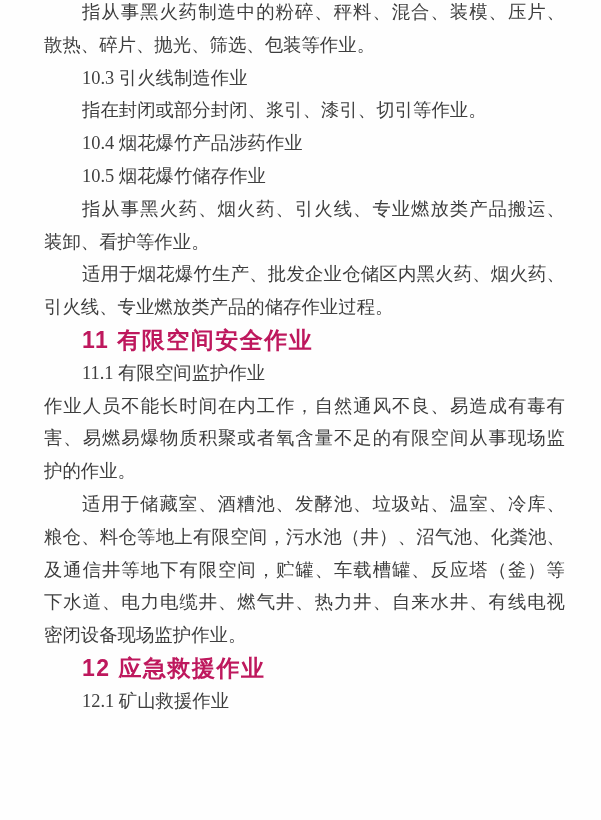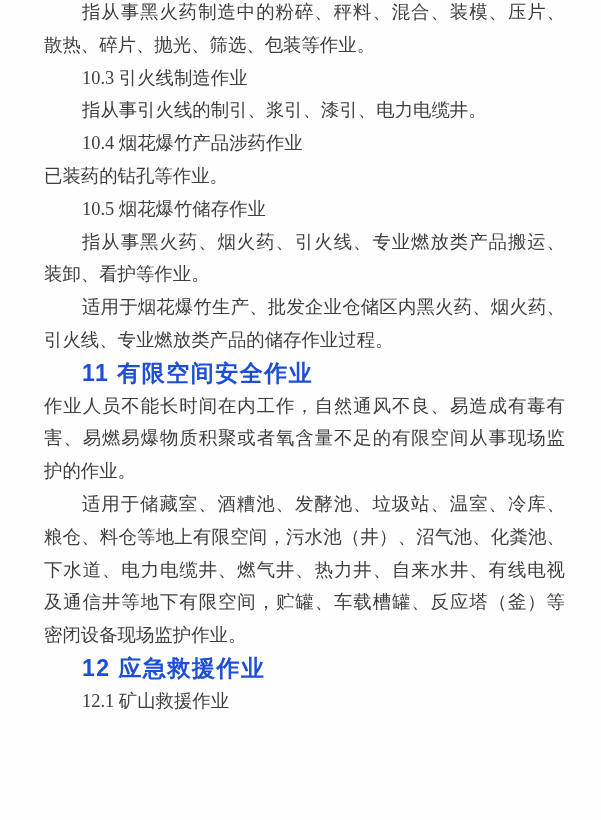--- a/index.html
+++ b/index.html
@@ -42,70 +42,72 @@
     text-align-last: justify;
   }
   .line.first {
     text-indent: 38px;
   }
   .line.heading-line {
     font-family: "Liberation Sans", "DejaVu Sans", sans-serif;
     font-weight: 700;
     font-size: 23px;
     letter-spacing: 1.5px;
-    color: #1d4ed8;
+    color: #be185d;
     text-align: left;
     text-align-last: left;
   }
 </style>
 </head>
 <body>
 
 <div class="page">
   <div class="content">
       <div class="para">
         <div class="line first stretch">指从事黑火药制造中的粉碎、秤料、混合、装模、压片、</div>
         <div class="line">散热、碎片、抛光、筛选、包装等作业。</div>
       </div>
       <div class="para">
         <div class="line first">10.3 引火线制造作业</div>
       </div>
       <div class="para">
-        <div class="line first">指从事引火线的制引、浆引、漆引、电力电缆井。</div>
+        <div class="line first">指在封闭或部分封闭、浆引、漆引、切引等作业。</div>
       </div>
       <div class="para">
         <div class="line first">10.4 烟花爆竹产品涉药作业</div>
       </div>
       <div class="para">
-        <div class="line">已装药的钻孔等作业。</div>
       </div>
       <div class="para">
         <div class="line first">10.5 烟花爆竹储存作业</div>
       </div>
       <div class="para">
         <div class="line first stretch">指从事黑火药、烟火药、引火线、专业燃放类产品搬运、</div>
         <div class="line">装卸、看护等作业。</div>
       </div>
       <div class="para">
         <div class="line first stretch">适用于烟花爆竹生产、批发企业仓储区内黑火药、烟火药、</div>
         <div class="line">引火线、专业燃放类产品的储存作业过程。</div>
       </div>
       <div class="para">
         <div class="line first heading-line">11 有限空间安全作业</div>
       </div>
       <div class="para">
+        <div class="line first">11.1 有限空间监护作业</div>
+      </div>
+      <div class="para">
         <div class="line stretch">作业人员不能长时间在内工作，自然通风不良、易造成有毒有</div>
         <div class="line stretch">害、易燃易爆物质积聚或者氧含量不足的有限空间从事现场监</div>
         <div class="line">护的作业。</div>
       </div>
       <div class="para">
         <div class="line first stretch">适用于储藏室、酒糟池、发酵池、垃圾站、温室、冷库、</div>
         <div class="line stretch">粮仓、料仓等地上有限空间，污水池（井）、沼气池、化粪池、</div>
+        <div class="line stretch">及通信井等地下有限空间，贮罐、车载槽罐、反应塔（釜）等</div>
         <div class="line stretch">下水道、电力电缆井、燃气井、热力井、自来水井、有线电视</div>
-        <div class="line stretch">及通信井等地下有限空间，贮罐、车载槽罐、反应塔（釜）等</div>
         <div class="line">密闭设备现场监护作业。</div>
       </div>
       <div class="para">
         <div class="line first heading-line">12 应急救援作业</div>
       </div>
       <div class="para">
         <div class="line first">12.1 矿山救援作业</div>
       </div>
     </div>
 </div>

